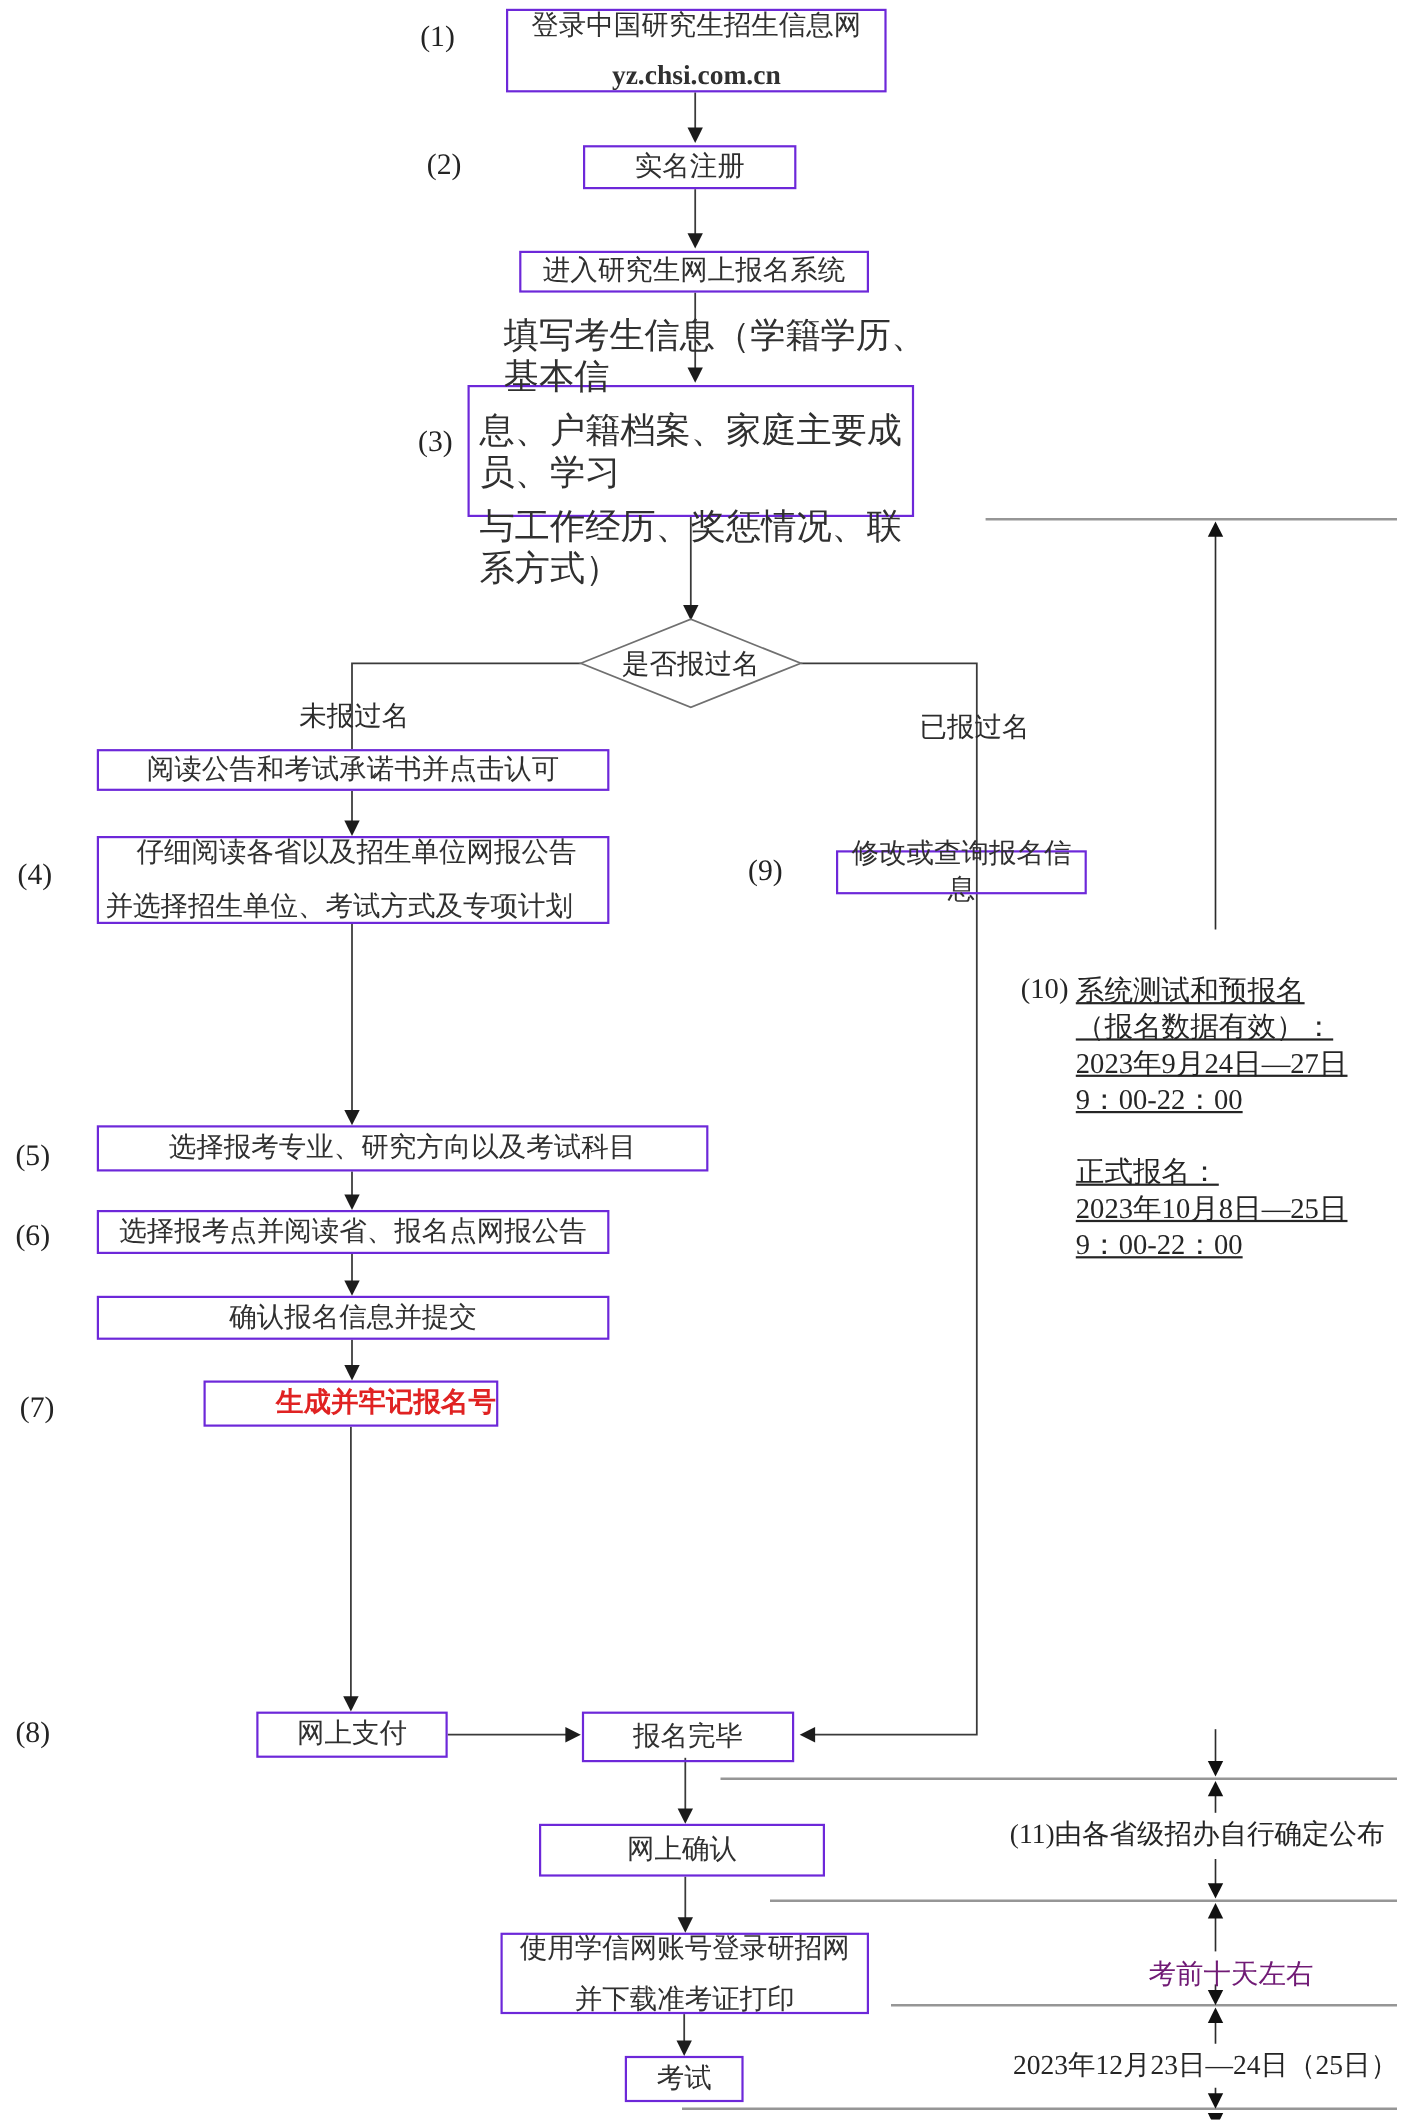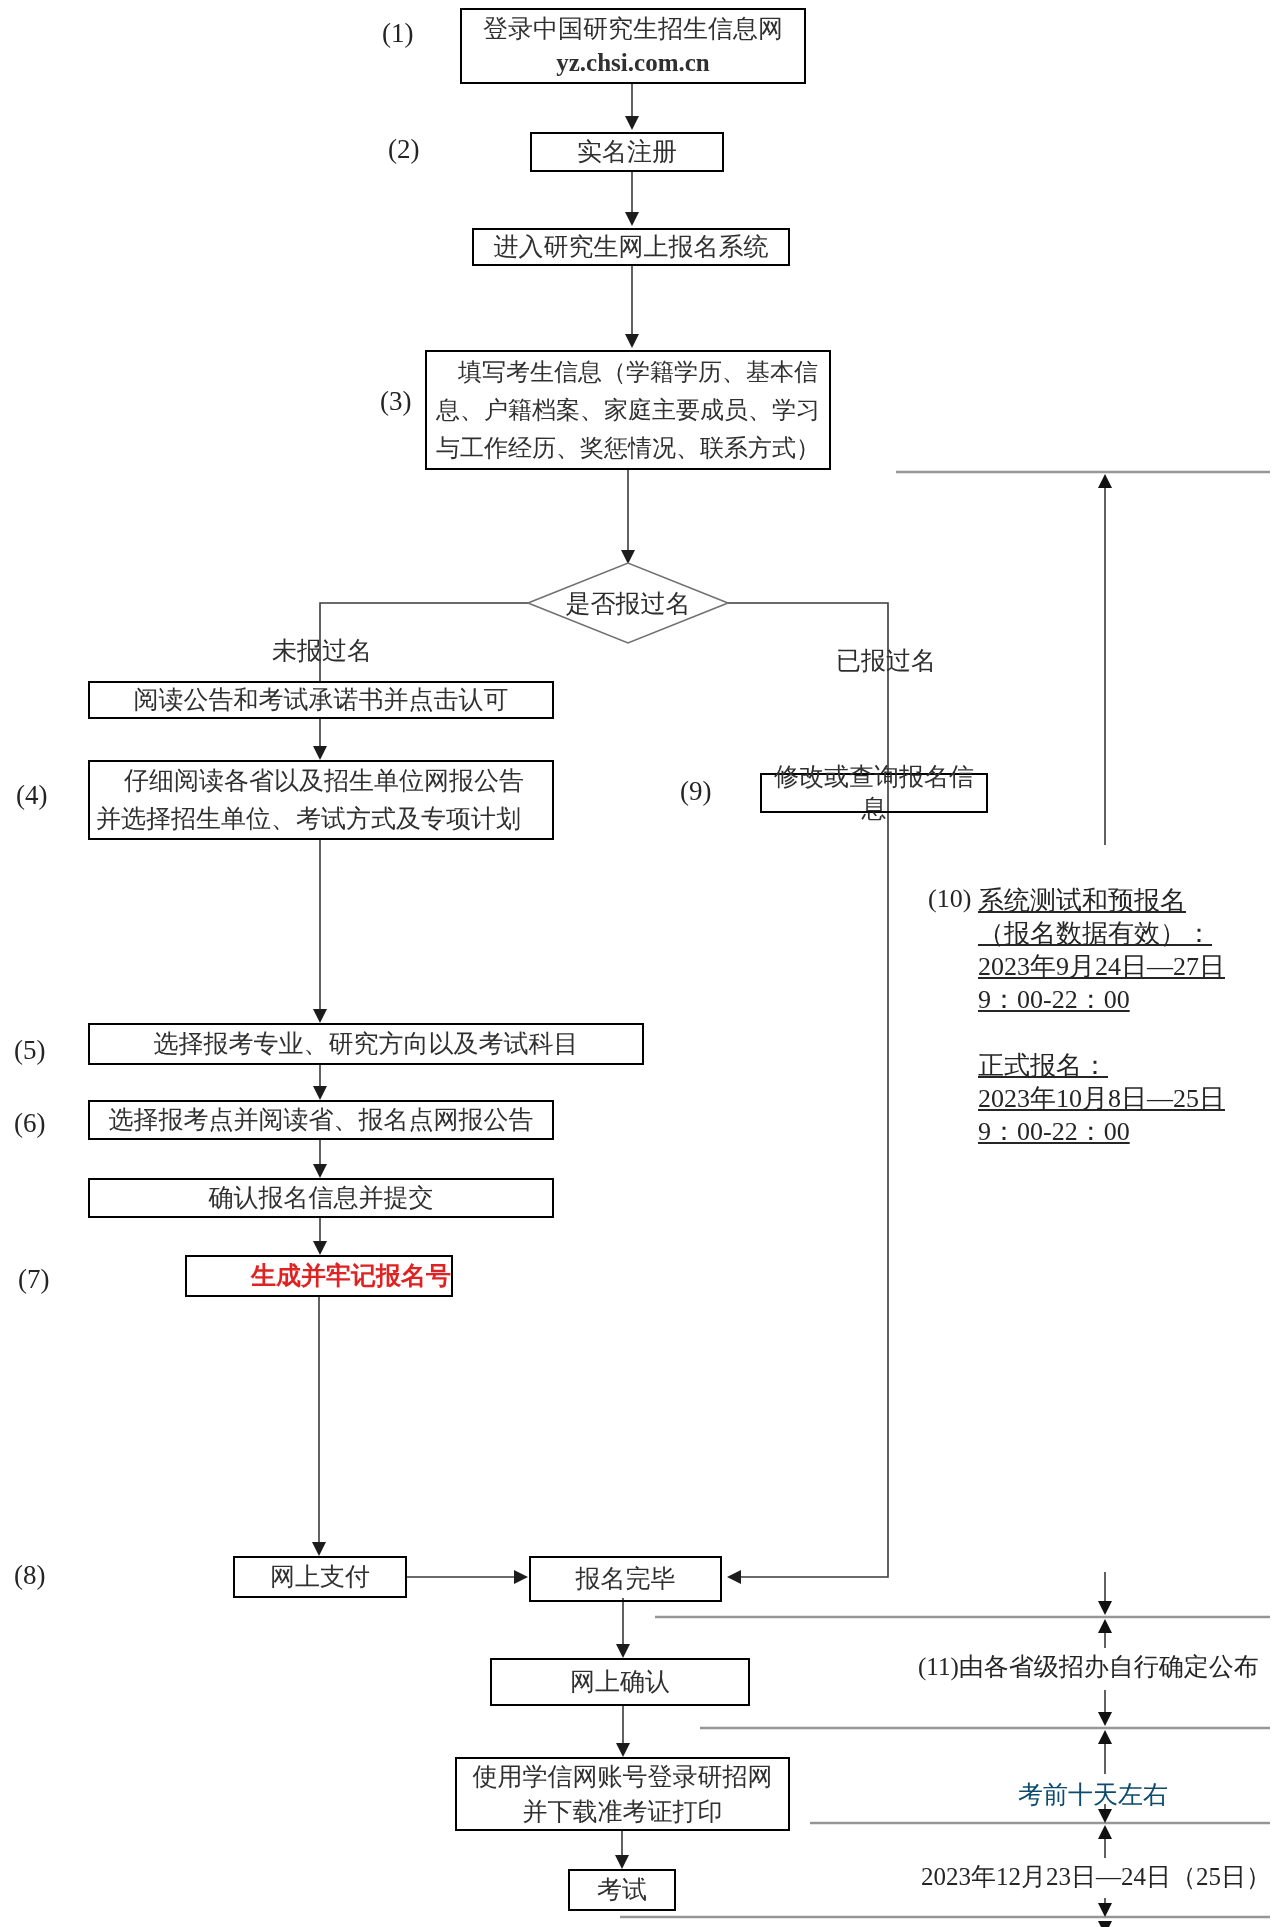--- a/index.html
+++ b/index.html
@@ -2,41 +2,41 @@
 <html><head>
 <meta charset="utf-8">
 <style>
   html,body{margin:0;padding:0;background:#ffffff;}
   .canvas{
     position:relative;width:1280px;height:1927px;background:#ffffff;overflow:hidden;
     font-family:"Liberation Serif","DejaVu Serif",serif;color:#2f2f2f;
   }
   .layer{position:absolute;left:0;top:0;width:1280px;height:1927px;}
   .box{
-    position:absolute;box-sizing:border-box;border:2px solid #000000;background:transparent;
+    position:absolute;box-sizing:border-box;border:2px solid #6d28d9;background:transparent;
     display:flex;align-items:center;justify-content:center;text-align:center;
-    font-size:25px;line-height:1.3;color:#303030;
+    font-size:25px;line-height:1.3;color:#303030;gap:11px;
   }
   .box.multiline{flex-direction:column;align-items:flex-start;justify-content:center;text-align:left;}
   .step-num{position:absolute;font-size:27px;color:#242424;}
   .flow-label{position:absolute;font-size:25px;color:#2c2c2c;white-space:nowrap;}
   .diamond-label{
     position:absolute;left:528px;top:563px;width:200px;height:80px;
     display:flex;align-items:center;justify-content:center;font-size:25px;color:#2c2c2c;
   }
   .red-text{font-weight:bold;}
   .url-line{font-weight:bold;font-size:25px;}
   .a10{position:absolute;left:928px;top:884px;width:345px;font-size:26px;color:#252525;text-decoration:underline;}
   .a10 .num{position:absolute;left:0;top:0;font-size:26px;}
   .a10 .a10-lines{margin-left:50px;}
   .a10-line{min-height:33px;line-height:33px;white-space:nowrap;}
   .a11{position:absolute;left:918px;top:1650px;font-size:25px;white-space:nowrap;color:#252525;}
-  .ten-days{position:absolute;left:1018px;top:1778px;width:176px;text-align:left;font-size:25px;color:#0c4a6e;}
+  .ten-days{position:absolute;left:1018px;top:1778px;width:176px;text-align:right;font-size:25px;color:#701a75;}
   .exam-date{position:absolute;left:921px;top:1860px;font-size:25px;white-space:nowrap;color:#252525;}
-  .b4line{width:100%;line-height:38px;font-size:24px;}
+  .b4line{width:100%;line-height:38px;font-size:32px;}
   .b4line.first{padding-left:22px;}
   .b6line{width:100%;line-height:38px;font-size:25px;}
   .b6line.first{padding-left:28px;}
   .b15line{width:100%;text-align:center;line-height:35px;font-size:25px;}
   .b1line{width:100%;text-align:center;line-height:34px;font-size:25px;}
 </style>
 </head>
 <body>
 
 <div class="canvas">

